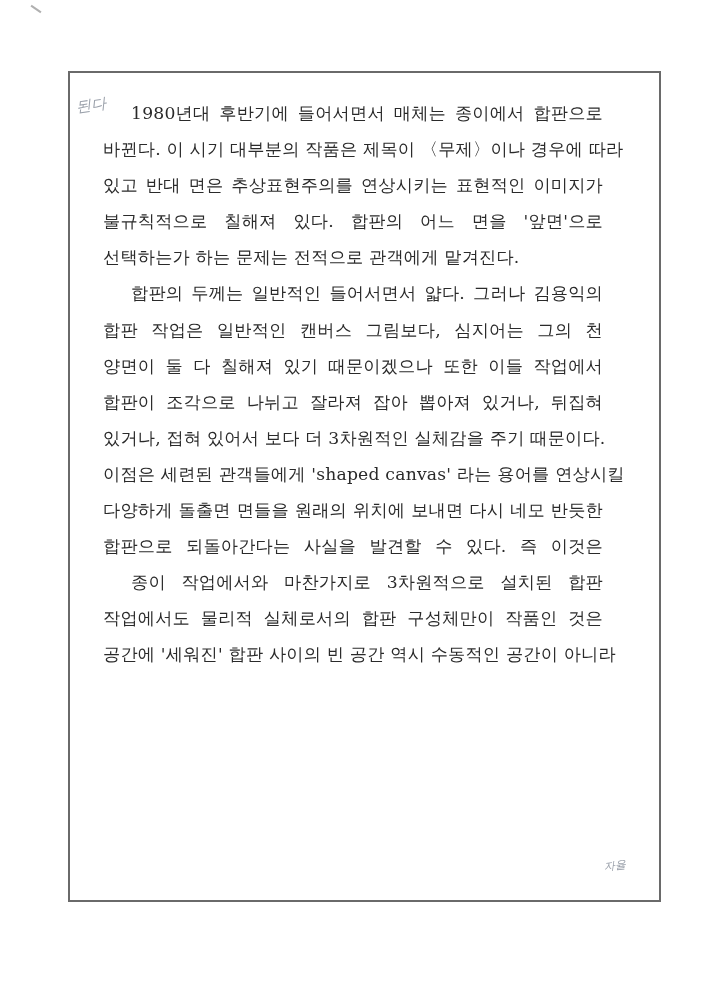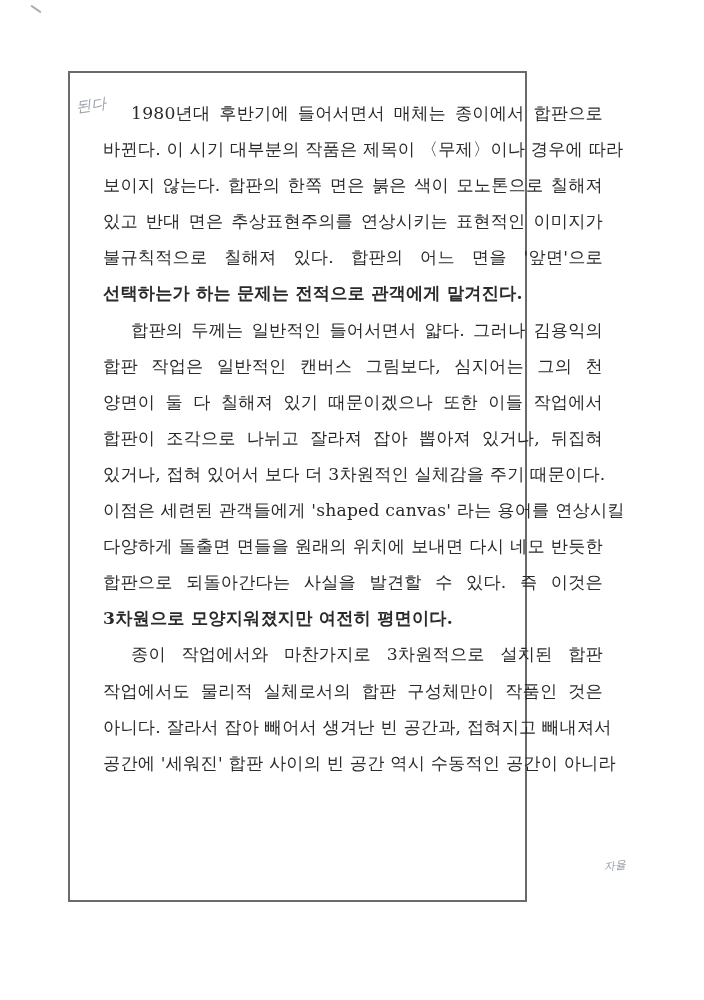--- a/index.html
+++ b/index.html
@@ -5,66 +5,63 @@
   html, body { margin: 0; padding: 0; }
   body {
     width: 704px; height: 1000px; background: #ffffff; position: relative; overflow: hidden;
     font-family: "DejaVu Serif", "Liberation Serif", serif; color: #2a2a2a;
   }
   .scan-mark {
     position: absolute; left: 30px; top: 8px; width: 12px; height: 2px;
     background: #b0b0b0; transform: rotate(35deg);
   }
   .frame {
-    position: absolute; left: 68px; top: 71px; width: 459px; height: 831px;
+    position: absolute; left: 68px; top: 71px; width: 593px; height: 831px;
     border: 2px solid #6a6a6a; box-sizing: border-box;
   }
   .text {
     position: absolute; left: 33px; top: 22px; width: 500px;
     font-size: 17.2px; line-height: 36.1px; letter-spacing: 0.2px;
   }
   .line {
     display: block; white-space: nowrap; text-align: justify; text-align-last: justify; height: 36.1px;
   }
-  .line.last { text-align-last: left; font-weight: bold; }
+  .line.last { text-align-last: left; }
   .line.indent { padding-left: 28px; }
   .note {
     position: absolute; color: #9aa0aa; font-family: "DejaVu Sans", sans-serif;
     font-style: italic; font-size: 15px;
   }
   .note-left { left: 76px; top: 96px; transform: rotate(-8deg); }
   .note-right { left: 604px; top: 860px; font-size: 11px; transform: rotate(-6deg); line-height: 12px; }
 </style>
 </head>
 <body>
 
 <div class="scan-mark"></div>
 
 <div class="note note-left">된다</div>
 
 <div class="frame">
   <div class="text">
 
     <span class="line indent">1980년대 후반기에 들어서면서 매체는 종이에서 합판으로</span>
     <span class="line">바뀐다. 이 시기 대부분의 작품은 제목이 〈무제〉이나 경우에 따라</span>
-    <span class="line">보이지 않는다. 합판의 한쪽 면은 붉은 색이 모노톤으로 칠해져</span>
     <span class="line">있고 반대 면은 추상표현주의를 연상시키는 표현적인 이미지가</span>
     <span class="line">불규칙적으로 칠해져 있다. 합판의 어느 면을 '앞면'으로</span>
     <span class="line last">선택하는가 하는 문제는 전적으로 관객에게 맡겨진다.</span>
 
     <span class="line indent">합판의 두께는 일반적인 들어서면서 얇다. 그러나 김용익의</span>
     <span class="line">합판 작업은 일반적인 캔버스 그림보다, 심지어는 그의 천</span>
     <span class="line">양면이 둘 다 칠해져 있기 때문이겠으나 또한 이들 작업에서</span>
     <span class="line">합판이 조각으로 나뉘고 잘라져 잡아 뽑아져 있거나, 뒤집혀</span>
     <span class="line">있거나, 접혀 있어서 보다 더 3차원적인 실체감을 주기 때문이다.</span>
     <span class="line">이점은 세련된 관객들에게 'shaped canvas' 라는 용어를 연상시킬</span>
     <span class="line">다양하게 돌출면 면들을 원래의 위치에 보내면 다시 네모 반듯한</span>
     <span class="line">합판으로 되돌아간다는 사실을 발견할 수 있다. 즉 이것은</span>
-    <span class="line last">3차원으로 모양지워졌지만 여전히 평면이다.</span>
 
     <span class="line indent">종이 작업에서와 마찬가지로 3차원적으로 설치된 합판</span>
     <span class="line">작업에서도 물리적 실체로서의 합판 구성체만이 작품인 것은</span>
-    <span class="line">아니다. 잘라서 잡아 빼어서 생겨난 빈 공간과, 접혀지고 빼내져서</span>
     <span class="line">공간에 '세워진' 합판 사이의 빈 공간 역시 수동적인 공간이 아니라</span>
   </div>
 </div>
 
 <div class="note note-right">자율</div>
 
 </body></html>

